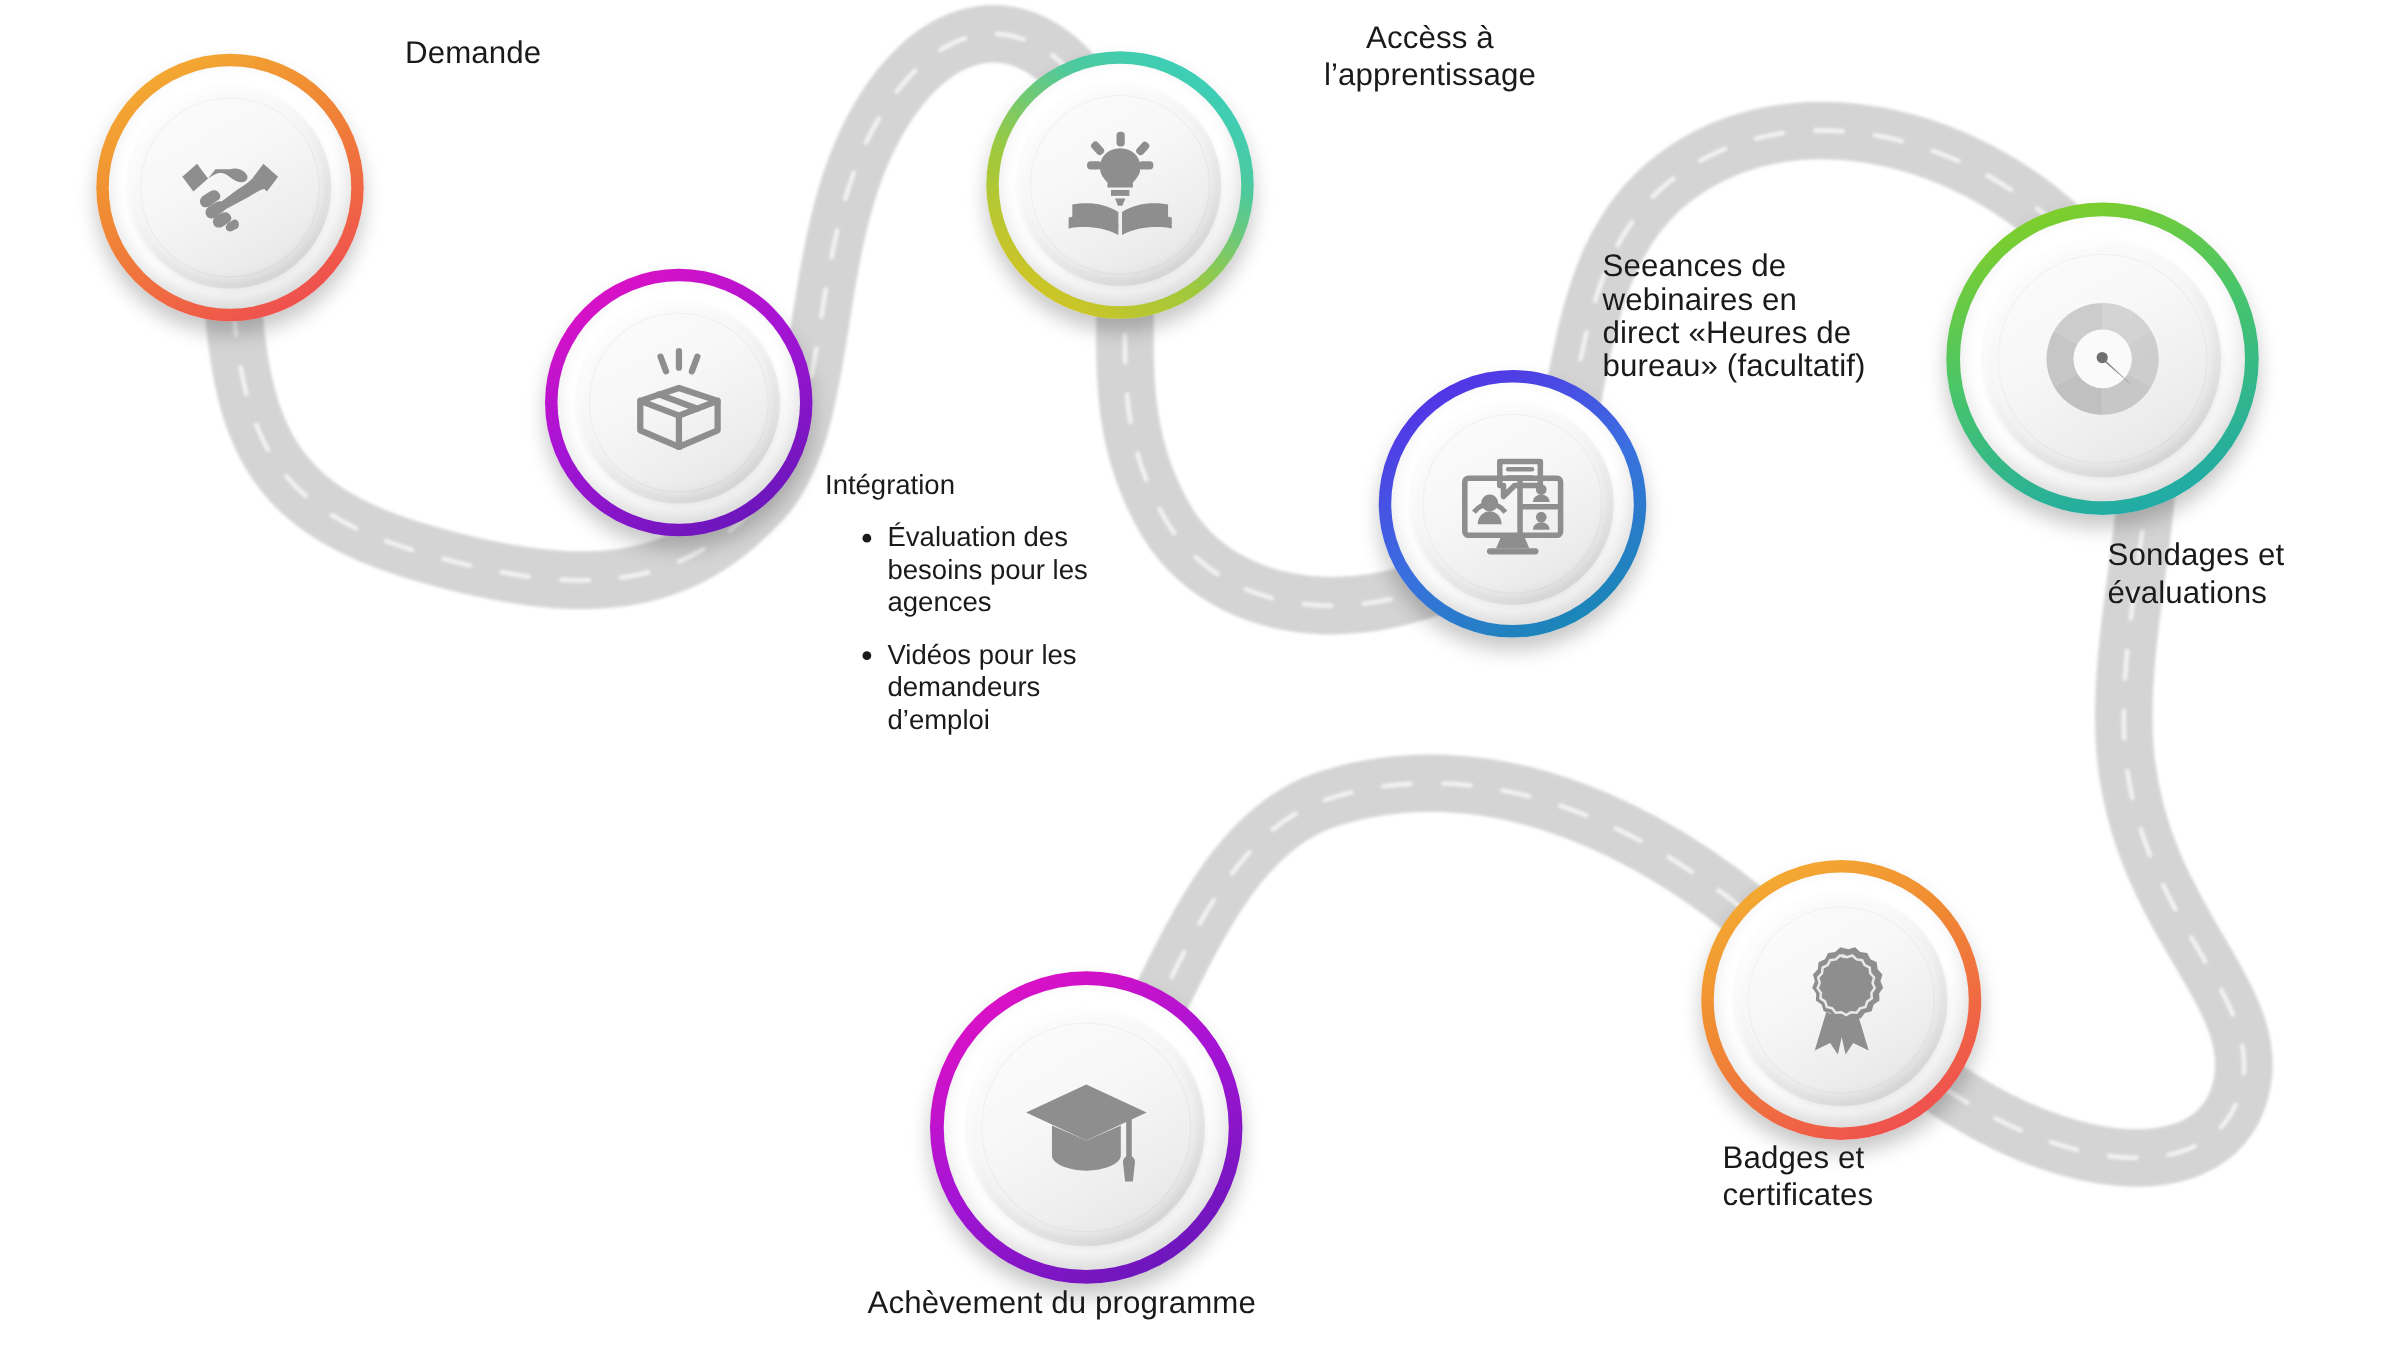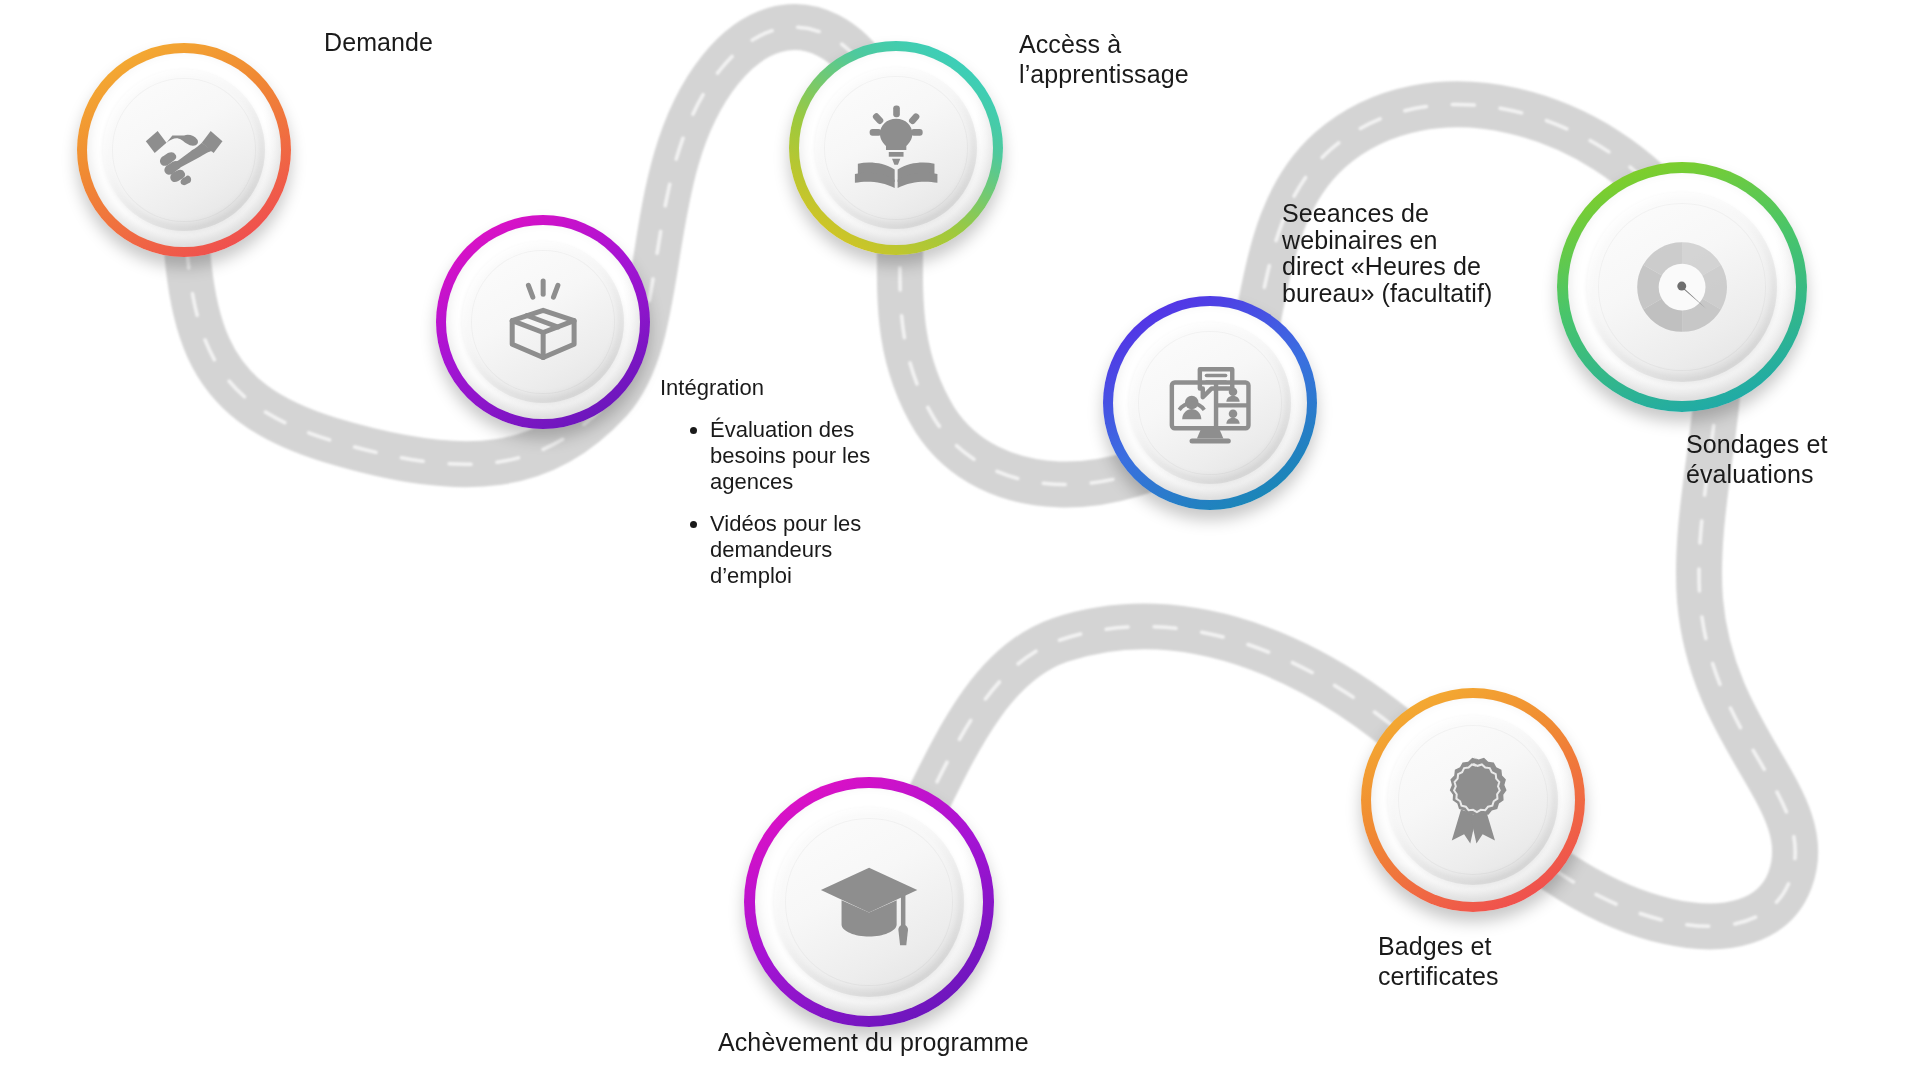--- a/index.html
+++ b/index.html
@@ -218,21 +218,21 @@
         <path d="M32 12 C25.5 12 21 16.6 21 22.3 C21 26.3 23.3 28.7 25.1 30.6 L25.1 33.2 L38.9 33.2 L38.9 30.6 C40.7 28.7 43 26.3 43 22.3 C43 16.6 38.5 12 32 12 Z"></path>
         <rect x="27" y="34.6" width="10" height="3.2"></rect>
         <path d="M29.2 39.2 L34.8 39.2 L33.2 43.2 L30.8 43.2 Z"></path>
         <path d="M6 42.5 C13.5 41 23 41.4 31 46.5 L31 55 C23 50 13.5 49.6 6 51 Z"></path>
         <path d="M58 42.5 C50.5 41 41 41.4 33 46.5 L33 55 C41 50 50.5 49.6 58 51 Z"></path>
         <path d="M4 49.5 C12 48 22.5 48.4 31 53.5 L31 59 C22.5 54.5 12 54 4 55.5 Z"></path>
         <path d="M60 49.5 C52 48 41.5 48.4 33 53.5 L33 59 C41.5 54.5 52 54 60 55.5 Z"></path>
       </svg>
     </div>
   </div>
-  <div class="label" style="left:1019px; top:30px; width:250px;">Accèss à
+  <div class="label" style="left:1019px; top:16px; width:250px;text-align:center;">Accèss à
 l’apprentissage</div>
 
   <div class="node" style="left:1103px; top:296px; width:214px; height:214px;">
     <div class="ring" style="background:linear-gradient(150deg,#5b21e8 0%,#3a6fe0 52%,#0f8fa8 100%);"></div>
     <div class="ring-inner-shadow"></div>
     <div class="plate">
       <svg class="glyph" viewBox="0 0 64 64" xmlns="http://www.w3.org/2000/svg">
         <g stroke="#8e8e8e" stroke-width="3" fill="none" stroke-linejoin="round">
           <rect x="6" y="18" width="52" height="31" rx="2"></rect>
           <path d="M36 18 L36 49"></path>
@@ -301,30 +301,30 @@
         <g fill="none" stroke="#e9e9e9" stroke-width="1.3">
           <path d="M32 8.4
                    l2.7 1.2 2.8 -0.9 2.2 2 2.9 0.4 1.3 2.6 2.6 1.3 0.3 2.9 2 2.2 -0.8 2.8
                    1.1 2.7 -1.7 2.4 0.2 2.9 -2.4 1.7 -0.9 2.8 -2.8 0.7 -1.8 2.3 -2.9 -0.3 -2.5 1.5 -2.5 -1.5
                    -2.9 0.3 -1.8 -2.3 -2.8 -0.7 -0.9 -2.8 -2.4 -1.7 0.2 -2.9 -1.7 -2.4 1.1 -2.7 -0.8 -2.8
                    2 -2.2 0.3 -2.9 2.6 -1.3 1.3 -2.6 2.9 -0.4 2.2 -2 2.8 0.9 Z"></path>
         </g>
       </svg>
     </div>
   </div>
-  <div class="label" style="left:1378px; top:932px; width:230px;">Badges et
+  <div class="label" style="left:1378px; top:912px; width:230px;">Badges et
 certificates</div>
 
   <div class="node" style="left:744px; top:777px; width:250px; height:250px;">
     <div class="ring" style="background:linear-gradient(150deg,#ee10c0 0%,#a614d4 48%,#5a17b5 100%);"></div>
     <div class="ring-inner-shadow"></div>
     <div class="plate">
       <svg class="glyph" viewBox="0 0 64 64" xmlns="http://www.w3.org/2000/svg">
         <path d="M32 12 L60 25 L32 38 L4 25 Z"></path>
         <path d="M16 31 L16 45 C16 49 24 52 32 52 C40 52 48 49 48 45 L48 31 L32 38 Z"></path>
         <rect x="50.5" y="26" width="2.6" height="22" rx="1.2"></rect>
         <path d="M49 48 C49 46 51 45 51.8 45 C52.6 45 54.6 46 54.6 48 L53.6 57 L50 57 Z"></path>
       </svg>
     </div>
   </div>
-  <div class="label" style="left:694px; top:1028px; width:420px;margin-left:24px;">Achèvement du programme</div>
+  <div class="label" style="left:694px; top:1028px; width:420px;">Achèvement du programme</div>
 
 </div>
 
 </body></html>

